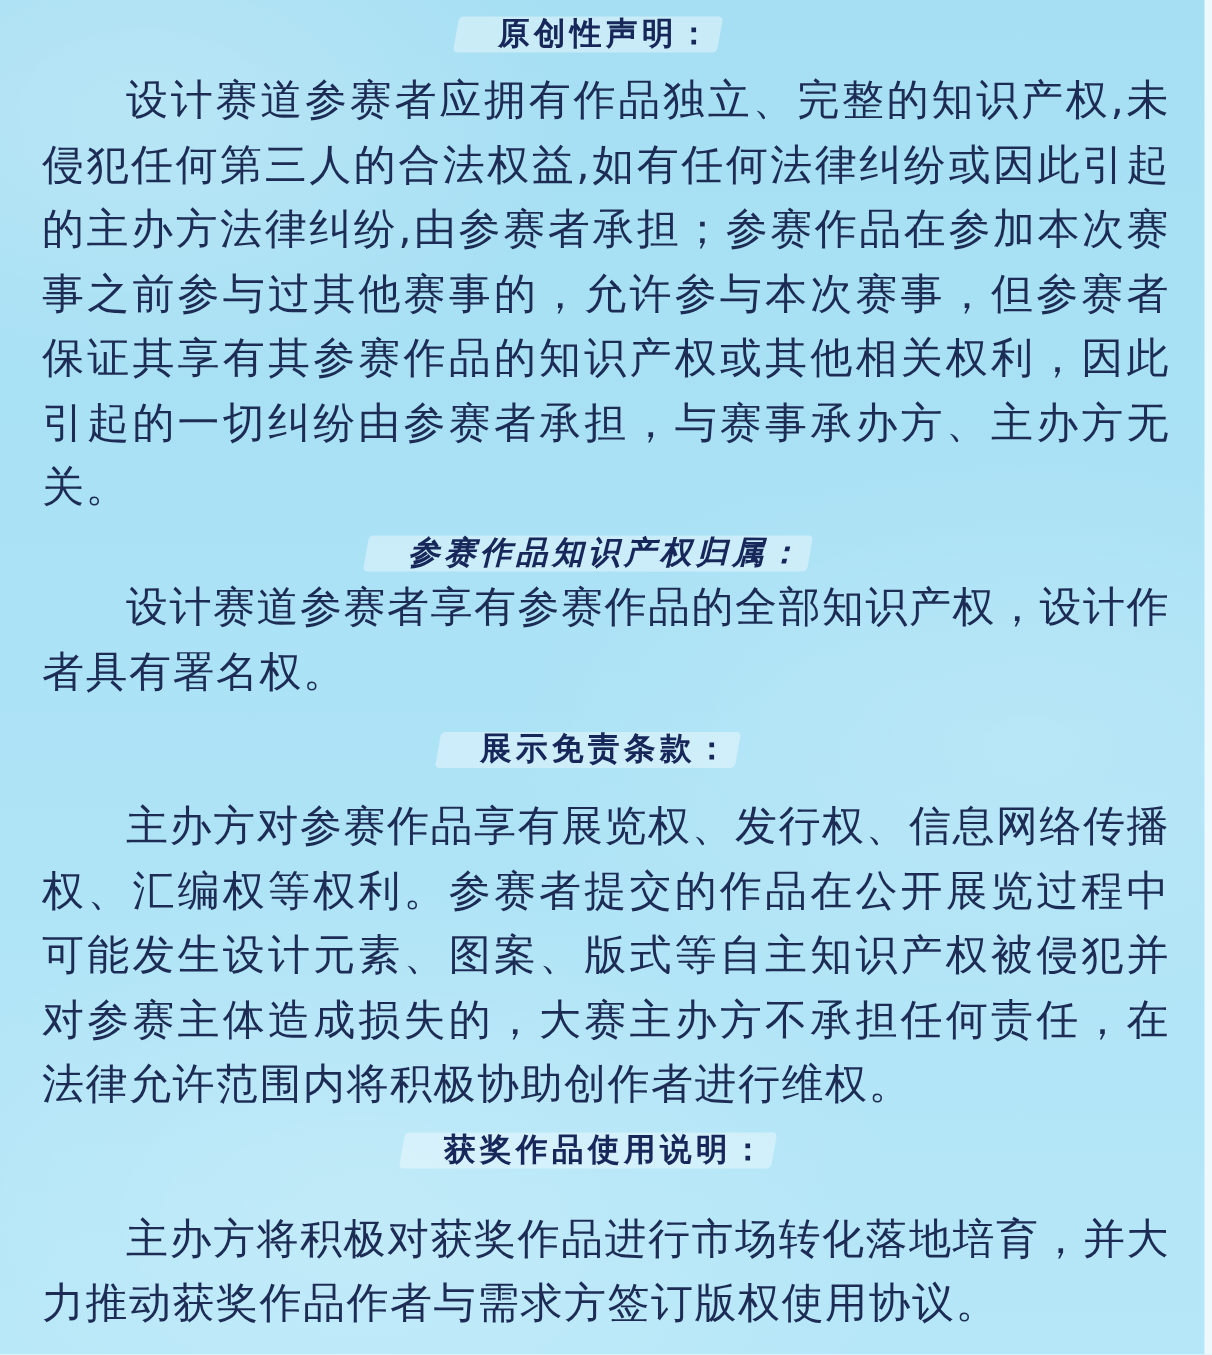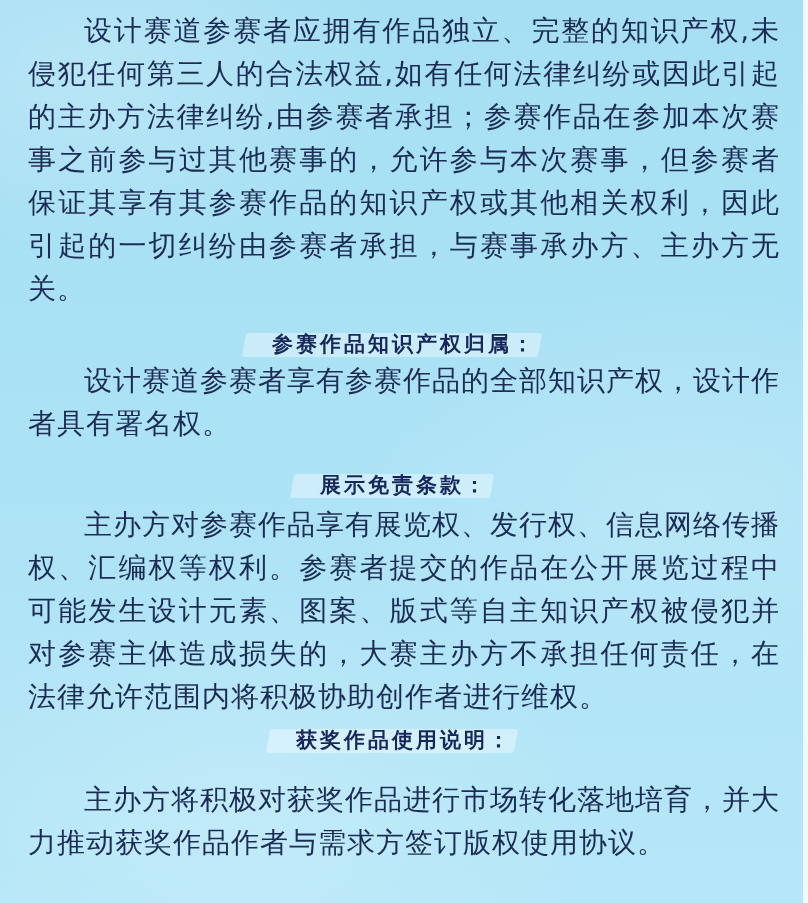--- a/index.html
+++ b/index.html
@@ -59,36 +59,37 @@
     font-size: 28px;
     line-height: 43px;
     letter-spacing: 1px;
     color: #1d2c55;
     text-align: justify;
     text-indent: 2em;
   }
   
   .s1 .heading { margin-top: 8px; }
   .s1 .para    { margin-top: 9px; }
-  .s2 .heading { margin-top: 20px; }
+  .s2 .heading { margin-top: 8px; font-style: italic; }
   .s2 .para    { margin-top: 1px; }
-  .s3 .heading { margin-top: 26px; text-decoration: underline; }
-  .s3 .para    { margin-top: 4px; }
+  .s3 .heading { margin-top: 16px; text-decoration: underline; }
+  .s3 .para    { margin-top: 16px; }
   .s4 .heading { margin-top: 6px; }
   .s4 .para    { margin-top: 17px; }
   .s5 .heading { margin-top: 8px; }
   .s5 .para    { margin-top: 24px; }
 </style>
 </head>
 <body>
 
 <div class="page">
   <div class="content">
 
     <section class="s1">
+      <h2 class="heading"><span class="hl">原创性声明：</span></h2>
       <p class="para">设计赛道参赛者应拥有作品独立、完整的知识产权,未侵犯任何第三人的合法权益,如有任何法律纠纷或因此引起的主办方法律纠纷,由参赛者承担；参赛作品在参加本次赛事之前参与过其他赛事的，允许参与本次赛事，但参赛者保证其享有其参赛作品的知识产权或其他相关权利，因此引起的一切纠纷由参赛者承担，与赛事承办方、主办方无关。</p>
     </section>
 
     <section class="s2">
       <h2 class="heading"><span class="hl">参赛作品知识产权归属：</span></h2>
       <p class="para">设计赛道参赛者享有参赛作品的全部知识产权，设计作者具有署名权。</p>
     </section>
 
     <section class="s3">
       <h2 class="heading"><span class="hl">展示免责条款：</span></h2>

